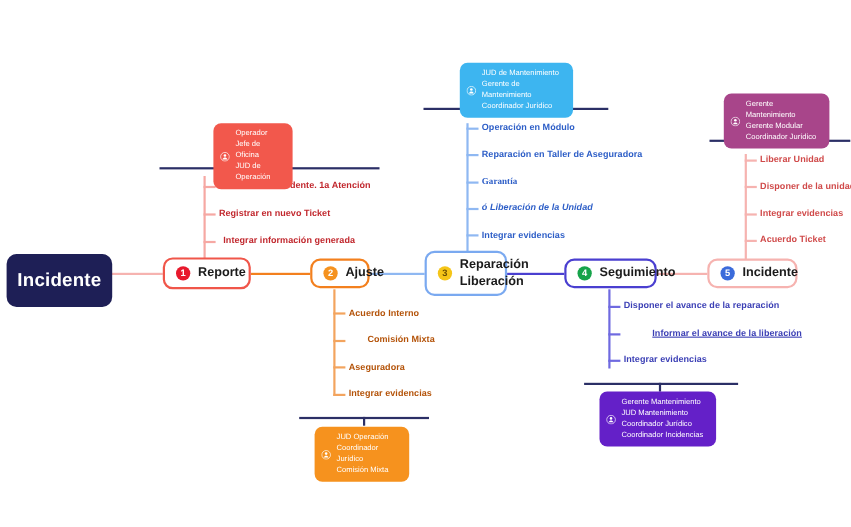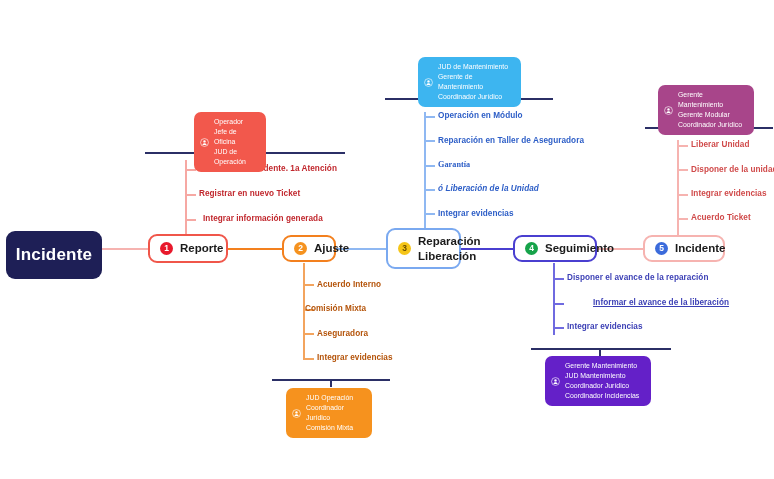--- a/index.html
+++ b/index.html
@@ -125,21 +125,21 @@
     </svg>
   </div>
 
   <div class="vline" style="left:303px;top:263px;height:97px;background:#f3a45e;"></div>
   <div class="hline" style="left:303px;top:284px;width:11px;background:#f3a45e;"></div>
   <div class="hline" style="left:303px;top:309px;width:11px;background:#f3a45e;"></div>
   <div class="hline" style="left:303px;top:333px;width:11px;background:#f3a45e;"></div>
   <div class="hline" style="left:303px;top:358px;width:11px;background:#f3a45e;"></div>
 
   <div class="leaf" style="left:317px;top:280px;color:#b45309;">Acuerdo Interno</div>
-  <div class="leaf" style="left:305px;top:304px;color:#b45309;text-align:right;">Comisión Mixta</div>
+  <div class="leaf" style="left:334px;top:304px;color:#b45309;text-align:right;">Comisión Mixta</div>
   <div class="leaf" style="left:317px;top:329px;color:#b45309;">Aseguradora</div>
   <div class="leaf" style="left:317px;top:353px;color:#b45309;">Integrar evidencias</div>
 
   <div class="role-rule" style="left:272px;top:379px;width:118px;"></div>
   <div class="role-stem" style="left:330px;top:379px;height:8px;"></div>
 
   <div class="role-box" style="left:286px;top:388px;width:86px;background:#f6921e;">
     <svg class="role-icon" width="9" height="9" viewBox="0 0 16 16">
       <circle cx="8" cy="8" r="7" fill="none" stroke="#ffffff" stroke-width="1.1"></circle>
       <circle cx="8" cy="6" r="2.1" fill="#ffffff"></circle>

